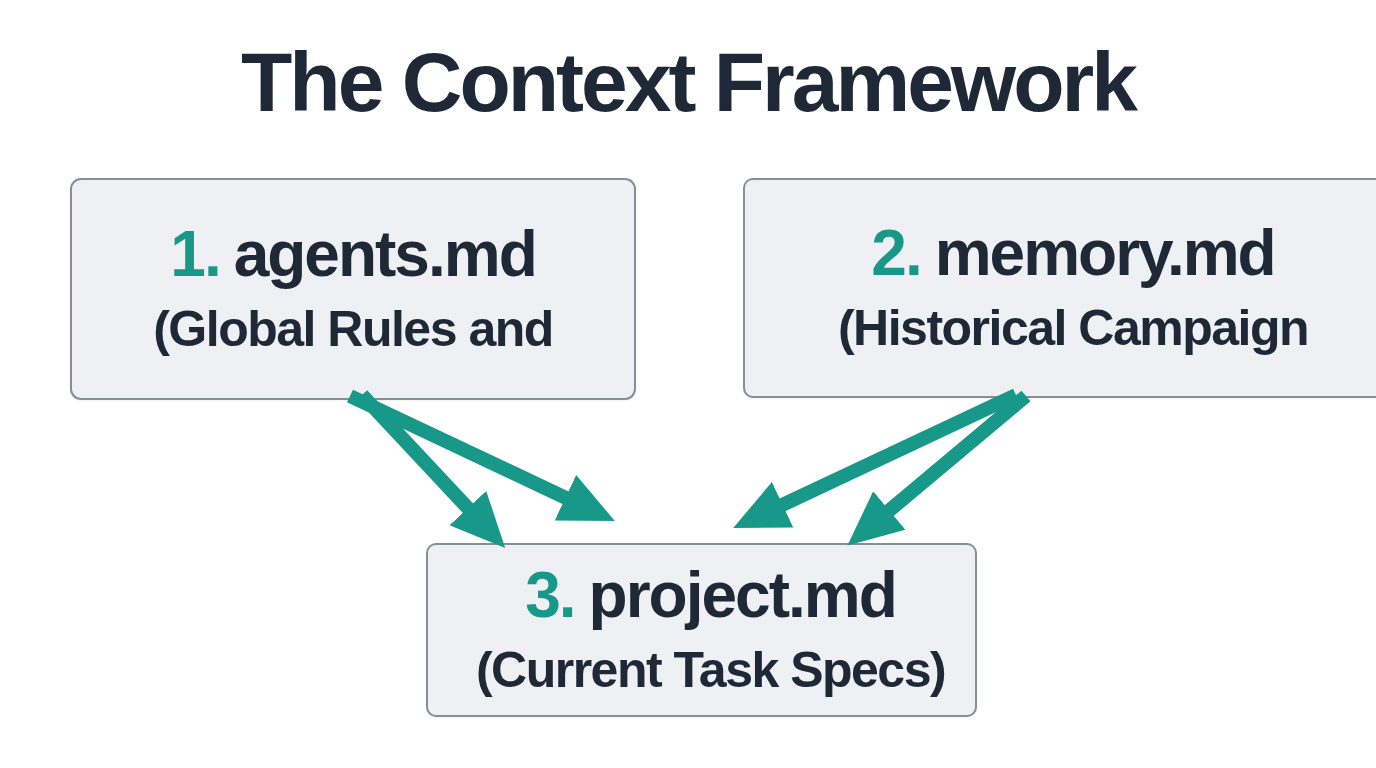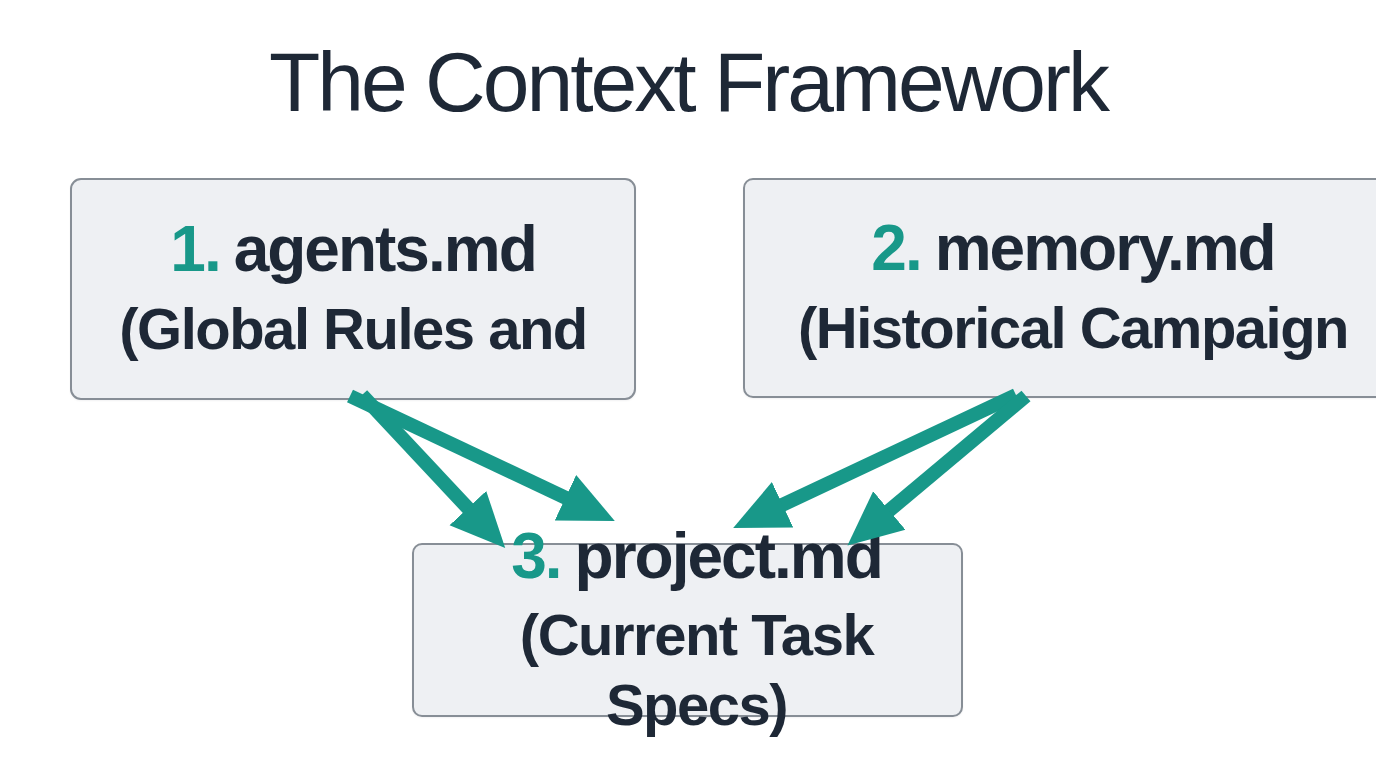--- a/index.html
+++ b/index.html
@@ -18,21 +18,21 @@
   }
   .canvas {
     position: relative;
     width: 1376px; height: 768px;
   }
   .page-title {
     position: absolute;
     top: 40px; left: 0; right: 0;
     text-align: center;
     font-size: 84px;
-    font-weight: normal;
+    font-weight: bold;
     letter-spacing: -3px;
     color: var(--text-dark);
     line-height: 1;
   }
   .arrows-layer {
     position: absolute;
     top: 0; left: 0;
     width: 1376px; height: 768px;
     pointer-events: none;
     z-index: 3;
@@ -50,35 +50,35 @@
     display: flex;
     flex-direction: column;
     align-items: center;
     justify-content: center;
     text-align: center;
     z-index: 2;
     box-shadow: 0 1px 2px rgba(30,40,54,0.06);
   }
   .box-agents  { left: 70px;  top: 178px; width: 566px; height: 222px; border-radius: 11px; }
   .box-memory  { left: 743px; top: 178px; width: 660px; height: 220px; }
-  .box-project { left: 412px; top: 543px; width: 551px; height: 174px; padding-left: 18px; }
+  .box-project { left: 426px; top: 543px; width: 551px; height: 174px; padding-left: 18px; }
   .box-title {
     font-size: 64px;
     font-weight: bold;
     letter-spacing: -2px;
     color: var(--text-dark);
     line-height: 1.12;
     white-space: nowrap;
   }
   .box-title .num {
     color: var(--accent-teal);
     margin-right: 14px;
   }
   .box-sub {
-    font-size: 58px;
+    font-size: 50px;
     font-weight: bold;
     letter-spacing: -1.5px;
     color: var(--text-dark);
     line-height: 1.2;
     margin-top: 8px;
   }
 </style>
 </head>
 <body>
 

